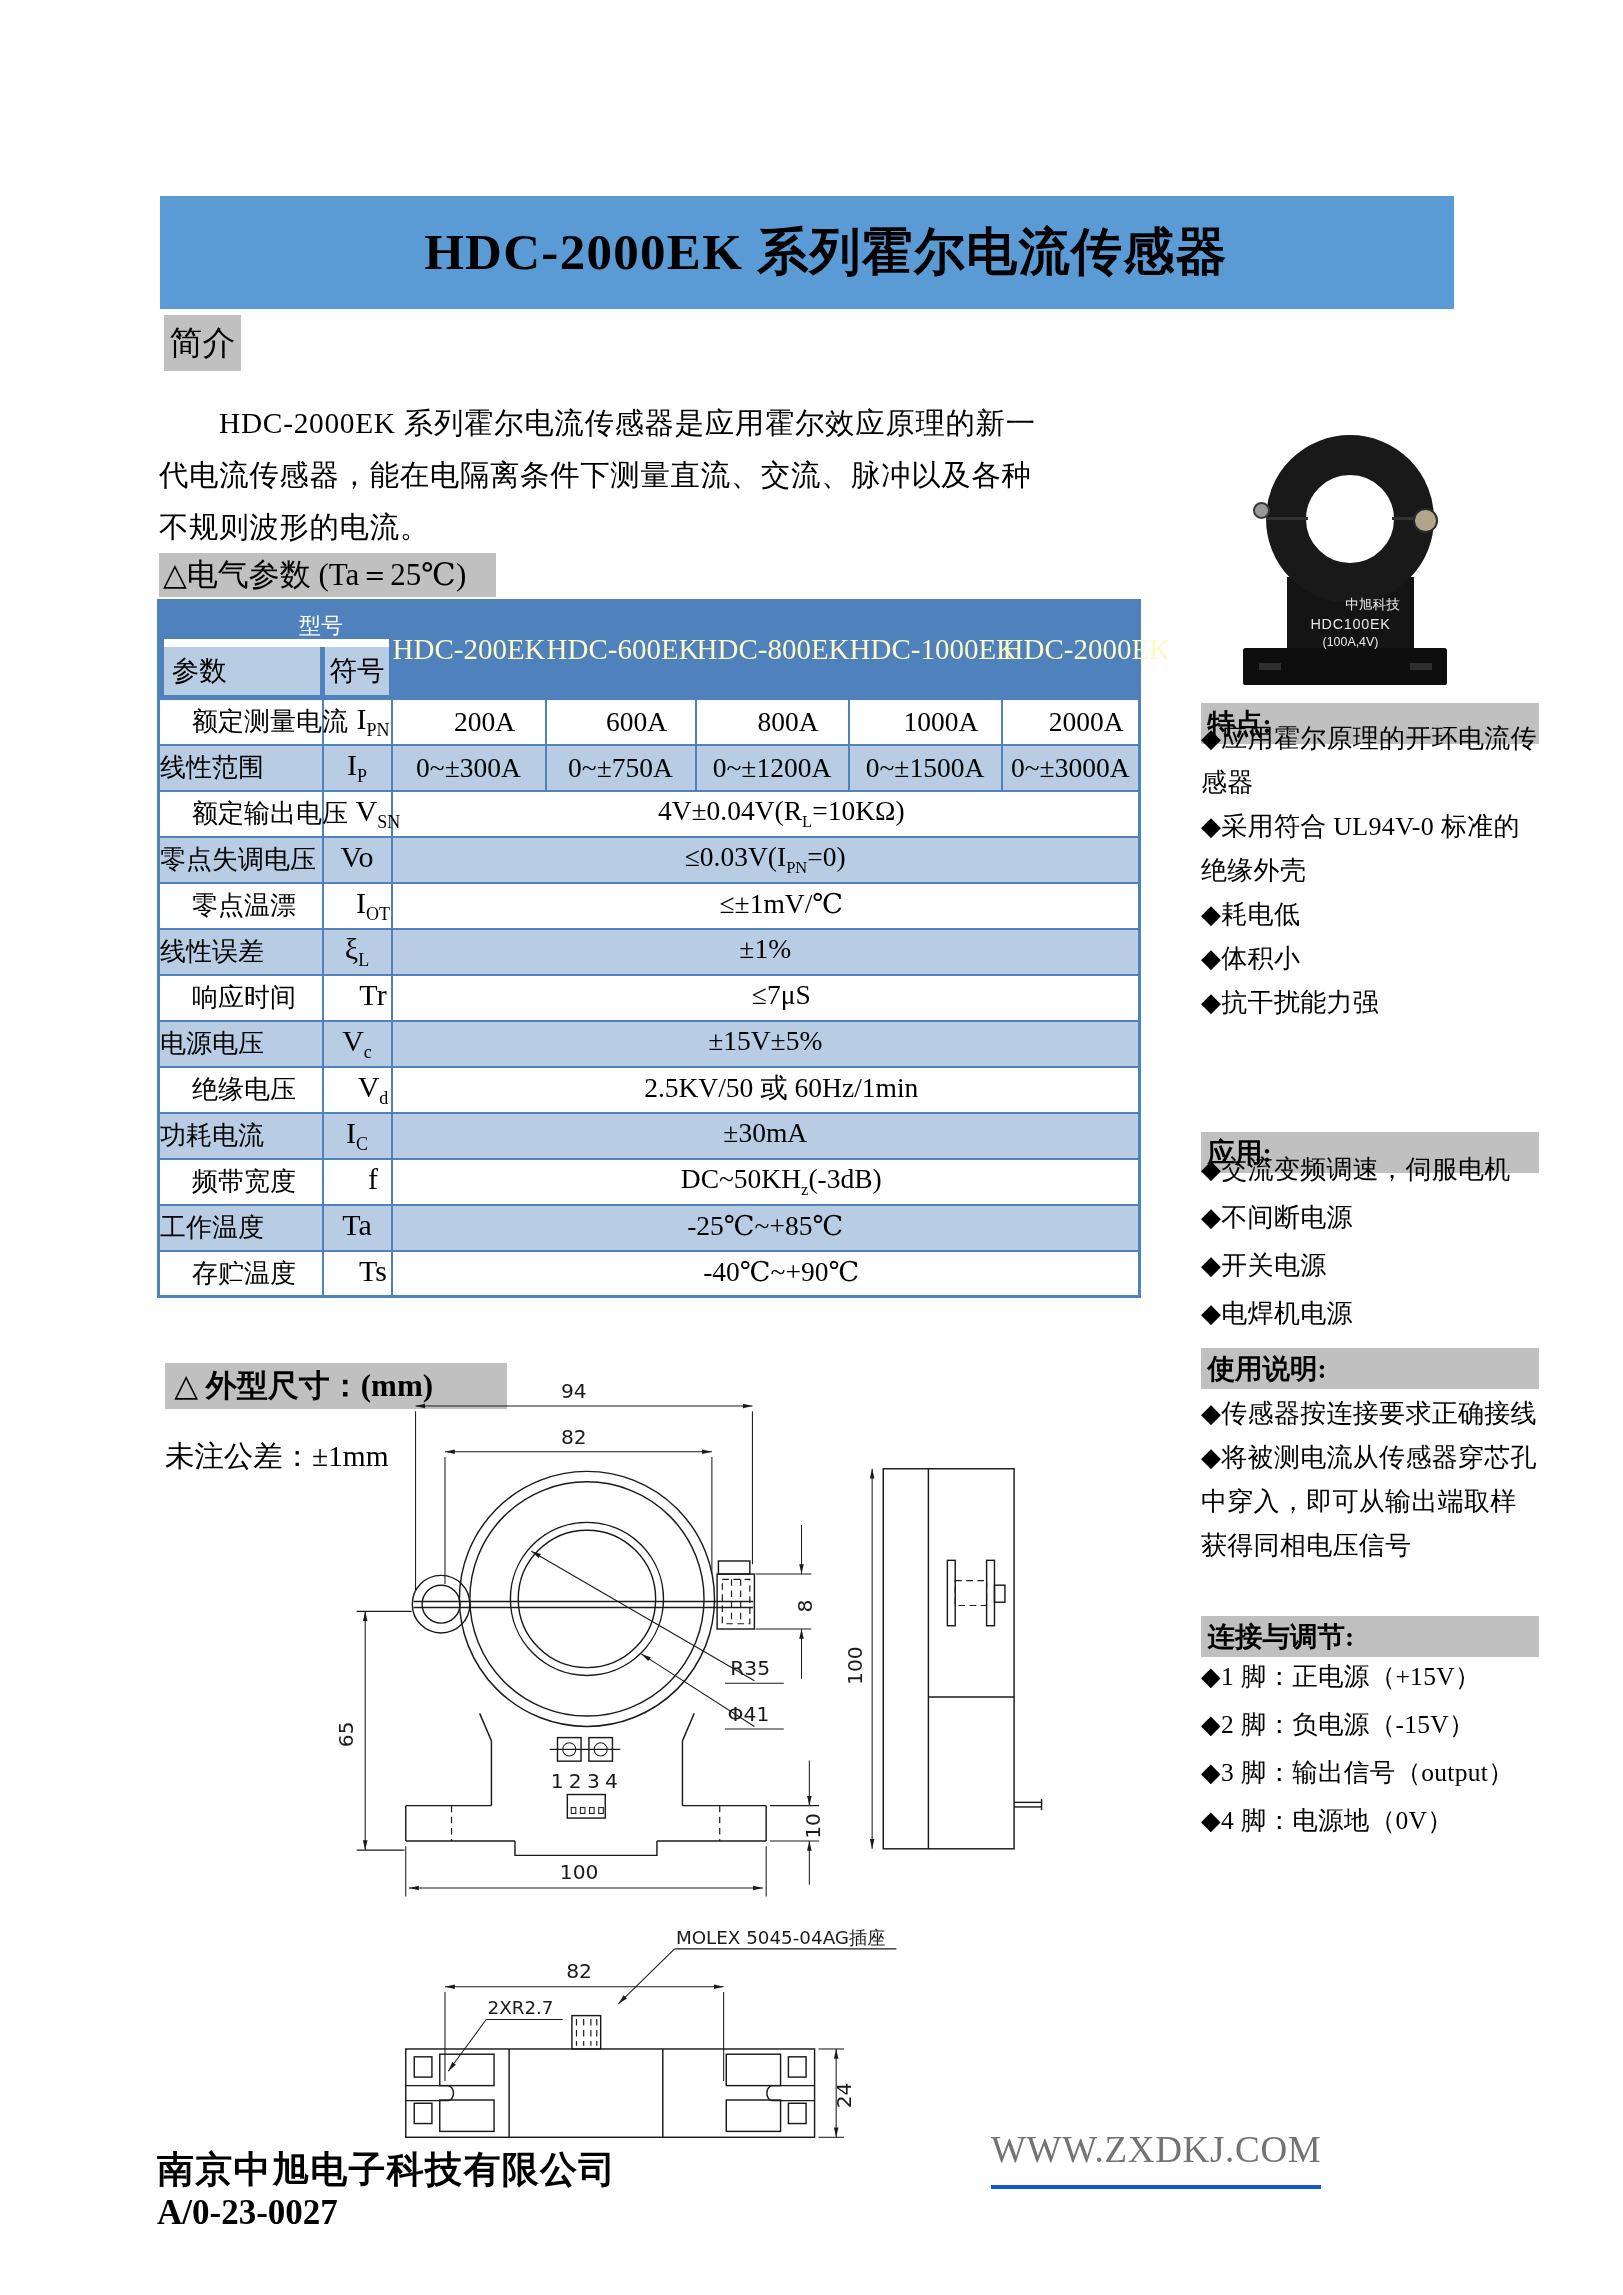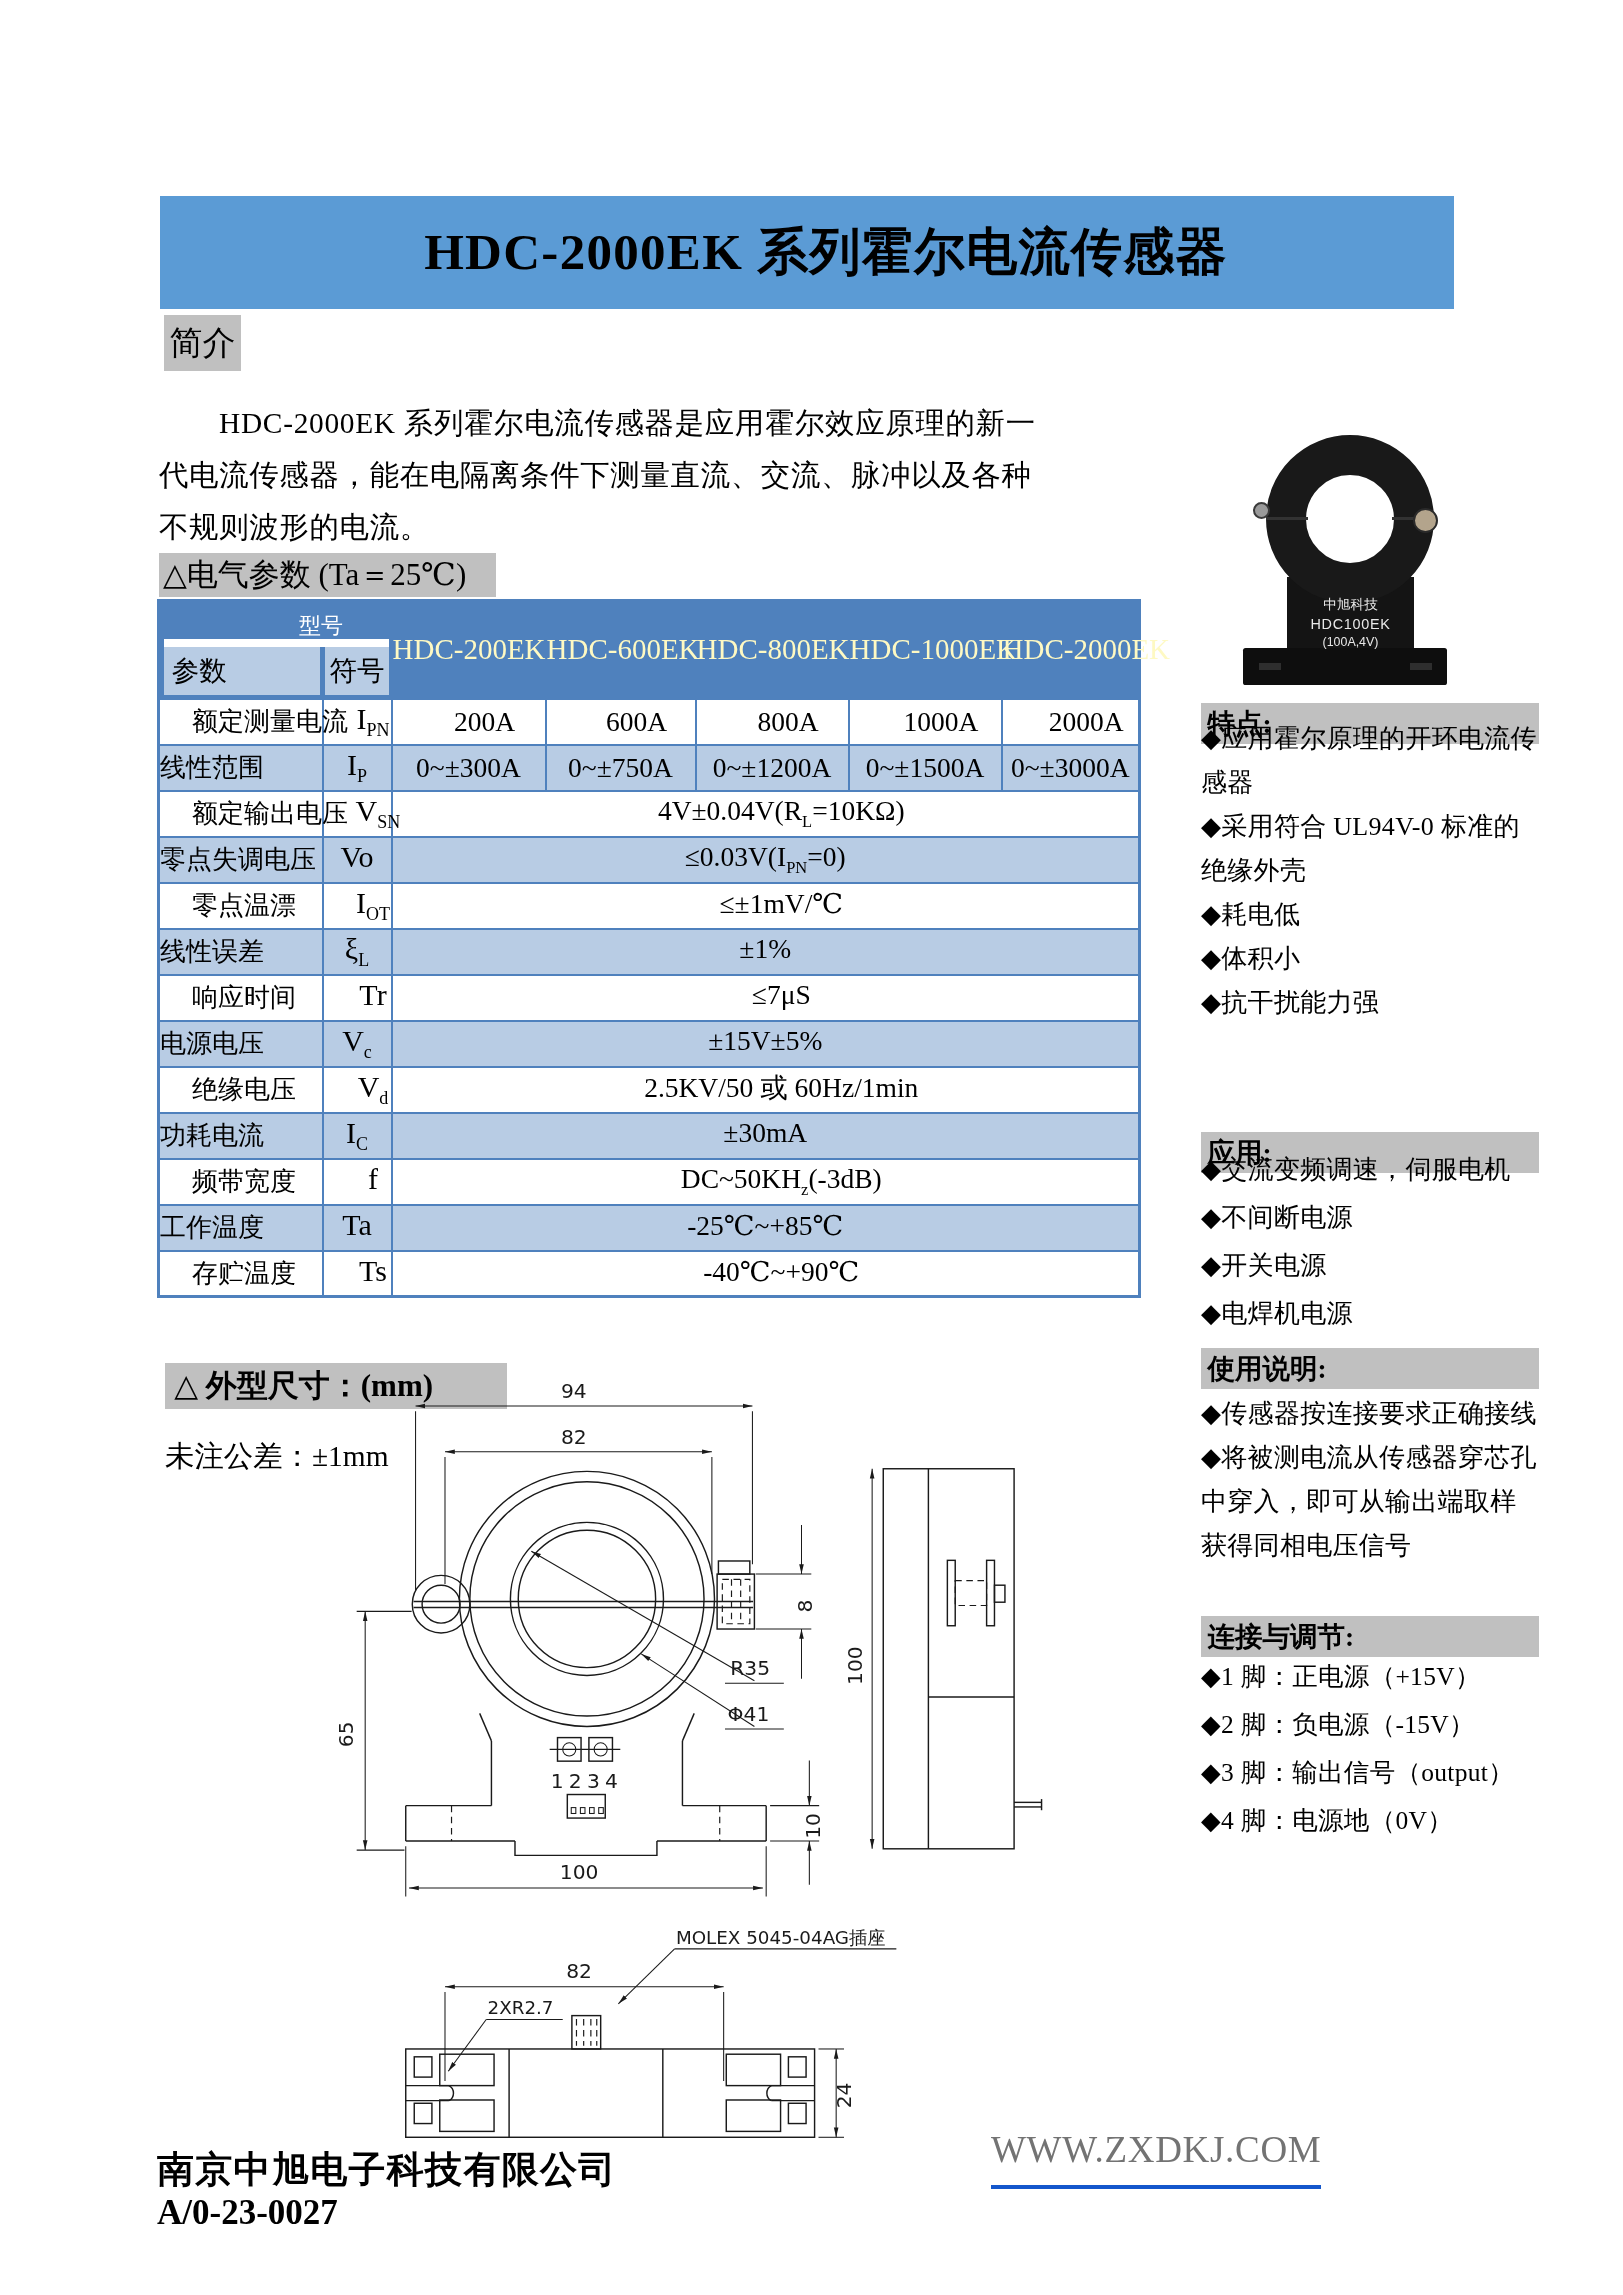--- a/index.html
+++ b/index.html
@@ -29,21 +29,21 @@
   .photo .base{position:absolute;left:46px;top:268px;width:204px;height:37px;background:#0e0e0e;border-radius:2.6px;}
   .photo .base-slot{position:absolute;width:22px;height:6.5px;background:#2e2e2e;top:283px;}
   .photo .ring{position:absolute;left:69px;top:55px;width:88px;height:88px;border:40px solid #191919;border-radius:50%;}
   .photo .split{position:absolute;height:2.6px;background:#323232;top:137px;}
   .photo .pin{position:absolute;left:216px;top:128px;width:25px;height:25px;border-radius:50%;
               background:#b3a48c;border:2.6px solid #2a2a2a;box-sizing:border-box;}
   .photo .screw{position:absolute;left:56px;top:122px;width:17px;height:17px;border-radius:50%;
                 background:#9a9a9a;border:2px solid #3a3a3a;box-sizing:border-box;}
   .photo .ptxt{position:absolute;left:90px;width:127px;text-align:center;color:#e8e8e8;
                font-family:"Liberation Sans","DejaVu Sans",sans-serif;}
-  .pt1{top:216px;font-size:13.7px;}
+  .pt1{top:216px;font-size:13.7px;padding-left:22px;}
   .pt2{top:236px;font-size:14.4px;letter-spacing:0.7px;}
   .pt3{top:255px;font-size:12.4px;}
 
   
   .tbl-wrap{position:absolute;left:157px;top:599px;}
   table.params{border-collapse:collapse;table-layout:fixed;width:980px;border:3.9px solid #4f81bd;}
   table.params td,table.params th{border:2.6px solid #4f81bd;padding:0;font-weight:400;}
   tr.hdr{height:98px;}
   tr.row{height:46px;}
   td.corner{position:relative;background:#4f81bd;}

